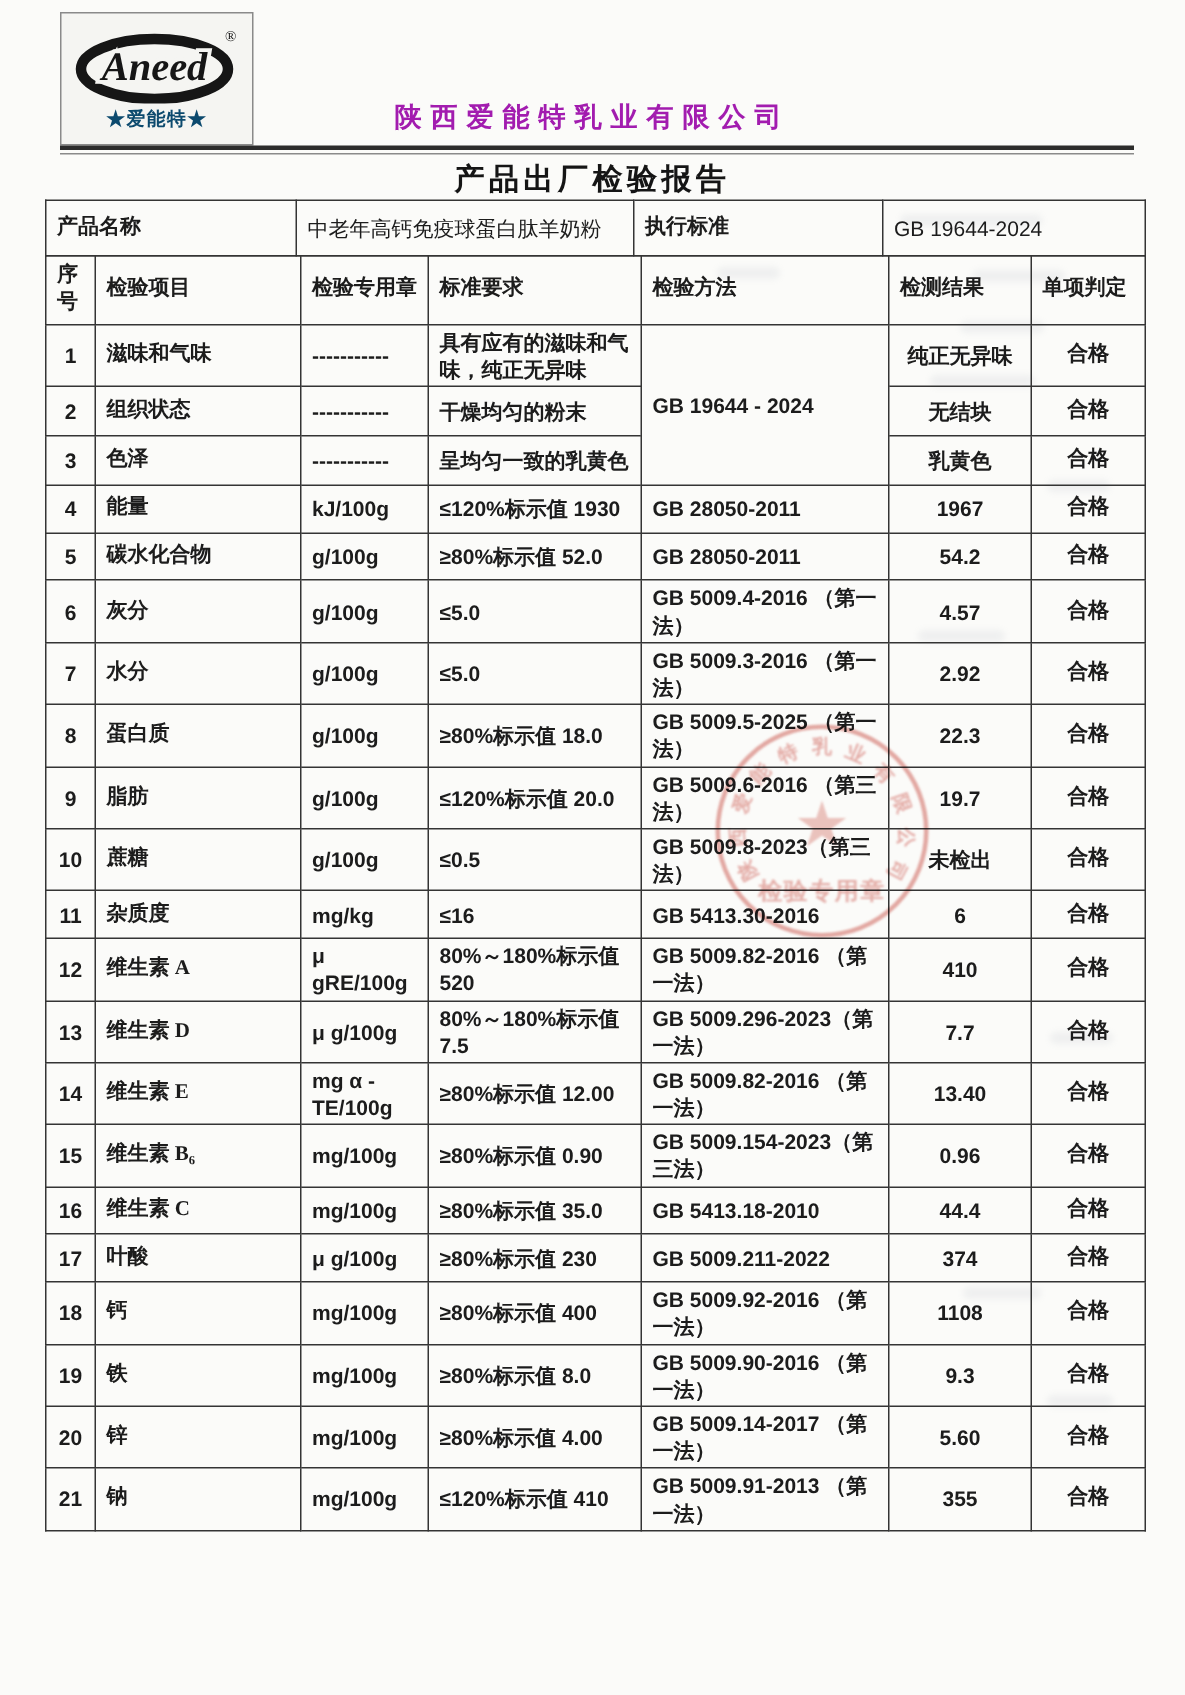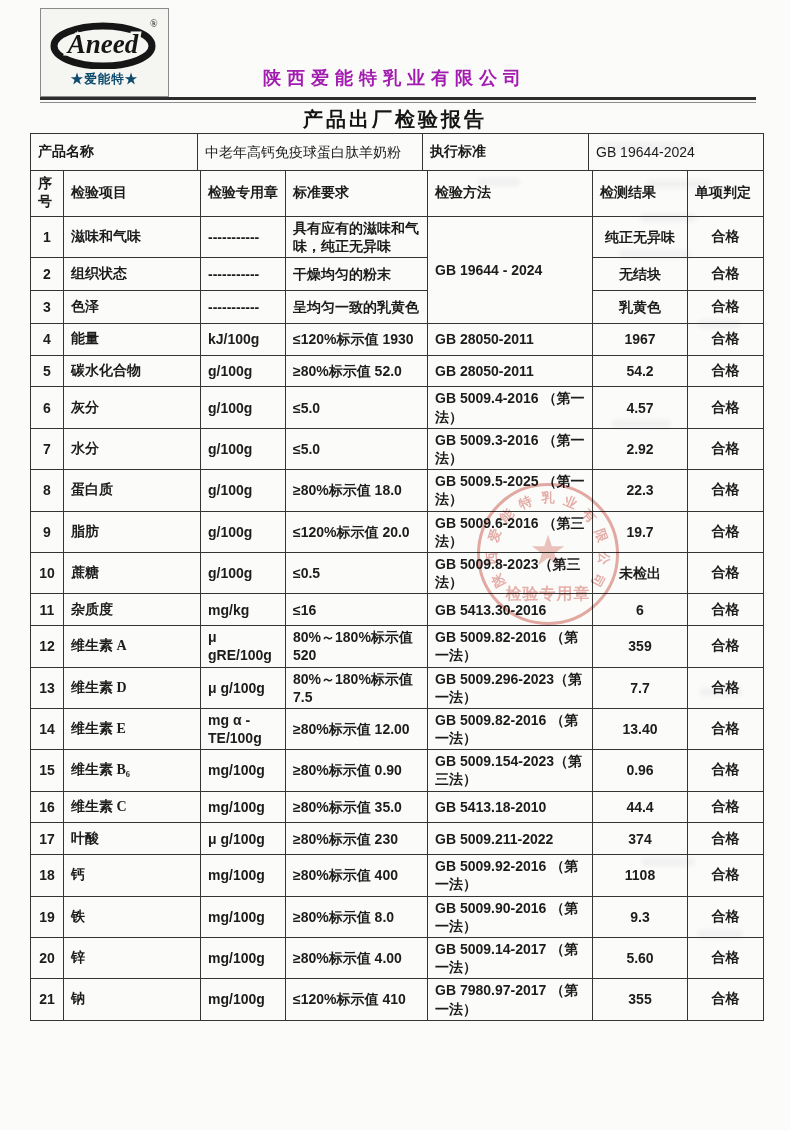--- a/index.html
+++ b/index.html
@@ -238,21 +238,21 @@
             <td class="c-left cell-sans">GB 5413.30-2016</td>
             <td class="c-center cell-sans">6</td>
             <td class="c-center cell-serif">合格</td>
           </tr>
           <tr style="height: 31.8px;">
             <td class="c-center cell-sans">12</td>
             <td class="c-left cell-serif">维生素 A</td>
             <td class="c-left cell-sans">μ gRE/100g</td>
             <td class="c-left cell-sans">80%～180%标示值 520</td>
             <td class="c-left cell-sans">GB 5009.82-2016 （第一法）</td>
-            <td class="c-center cell-sans">359</td>
+            <td class="c-center cell-sans">410</td>
             <td class="c-center cell-serif">合格</td>
           </tr>
           <tr style="height: 31.8px;">
             <td class="c-center cell-sans">13</td>
             <td class="c-left cell-serif">维生素 D</td>
             <td class="c-left cell-sans">μ g/100g</td>
             <td class="c-left cell-sans">80%～180%标示值 7.5</td>
             <td class="c-left cell-sans">GB 5009.296-2023（第一法）</td>
             <td class="c-center cell-sans">7.7</td>
             <td class="c-center cell-serif">合格</td>
@@ -318,21 +318,21 @@
             <td class="c-left cell-sans">≥80%标示值 4.00</td>
             <td class="c-left cell-sans">GB 5009.14-2017 （第一法）</td>
             <td class="c-center cell-sans">5.60</td>
             <td class="c-center cell-serif">合格</td>
           </tr>
           <tr style="height: 31.8px;">
             <td class="c-center cell-sans">21</td>
             <td class="c-left cell-serif">钠</td>
             <td class="c-left cell-sans">mg/100g</td>
             <td class="c-left cell-sans">≤120%标示值 410</td>
-            <td class="c-left cell-sans">GB 7980.97-2017 （第一法）</td>
+            <td class="c-left cell-sans">GB 5009.91-2013 （第一法）</td>
             <td class="c-center cell-sans">355</td>
             <td class="c-center cell-serif">合格</td>
           </tr>
         </tbody>
     </table>
   </div>
 
   <div class="stamp">
     <div class="stamp-ring"></div>
     <div class="stamp-star">★</div>

